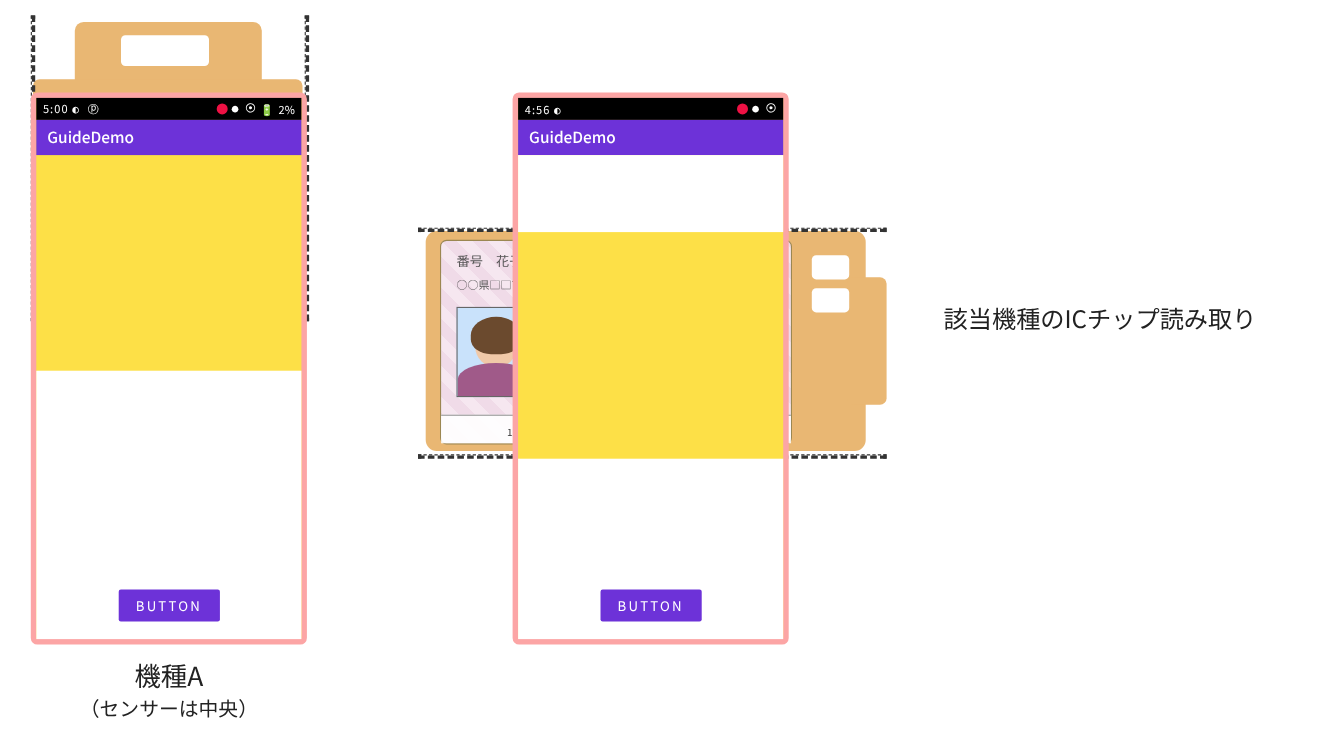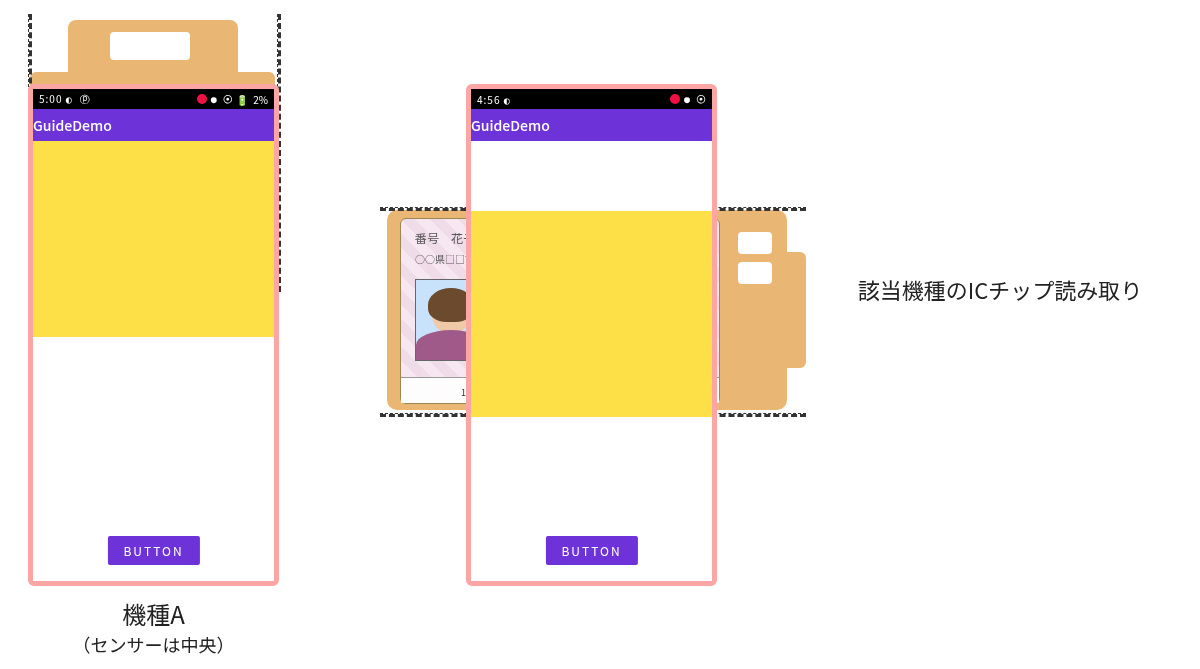--- a/index.html
+++ b/index.html
@@ -28,21 +28,21 @@
   .statusbar{
     height:20px;background:#000;color:#fff;font-size:10px;
     display:flex;align-items:center;justify-content:space-between;
     padding:0 6px;
   }
   .statusbar .left{letter-spacing:1px;}
   .statusbar .right{display:flex;gap:4px;align-items:center;}
   .dot{display:inline-block;width:10px;height:10px;border-radius:50%;}
   .appbar{
     height:32px;background:#6d32d8;color:#fff;font-size:14px;
-    display:flex;align-items:center;padding:0 0;font-weight:500;
+    display:flex;align-items:center;padding:0 10px;font-weight:500;
   }
   .phone-body{flex:1;position:relative;background:#fff;text-decoration:underline;}
   .phone-button{
     position:absolute;left:50%;transform:translateX(-50%);
     bottom:16px;
     background:#6d32d8;color:#fff;font-size:12px;letter-spacing:2px;
     padding:6px 16px;border-radius:2px;
   }
 
   

